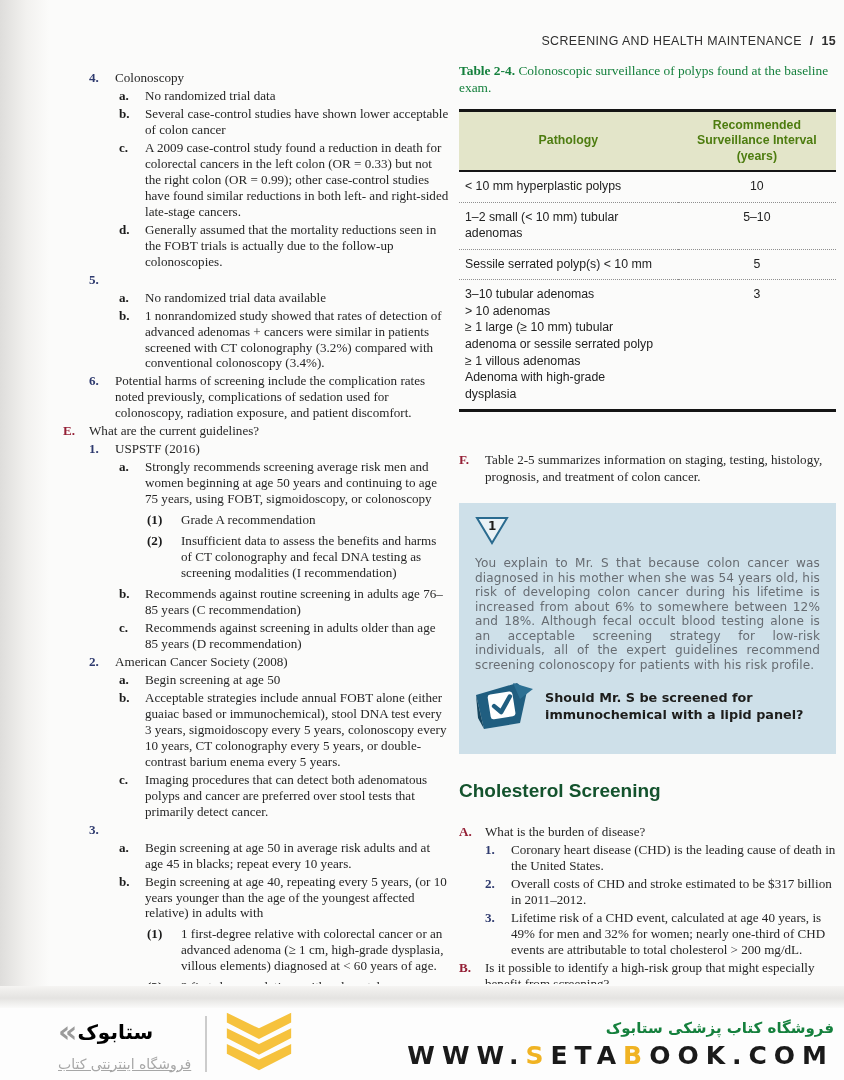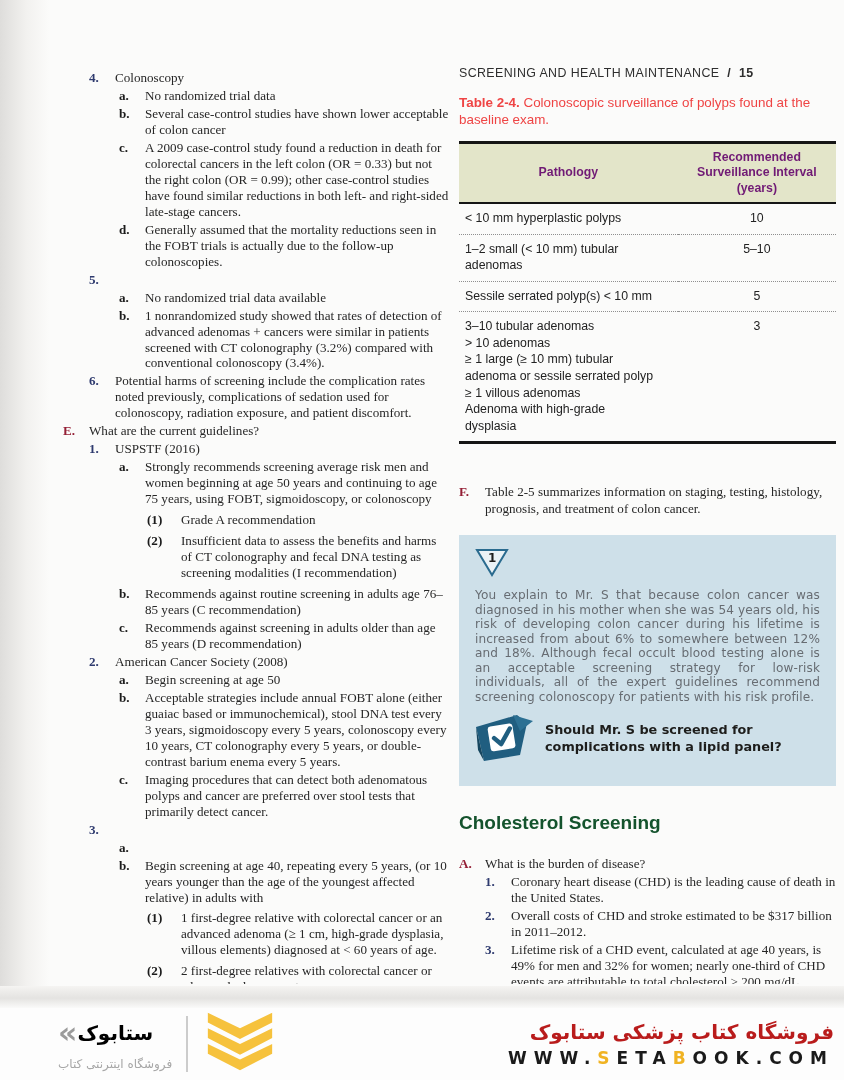--- a/index.html
+++ b/index.html
@@ -32,41 +32,41 @@
   .lvl2 { padding-left:56px; }
   .lvl3 { padding-left:84px; margin-top:5px; margin-bottom:5px; }
   .lvl3 .om { width:34px; }
   .m-cap { color:#941f35; }
   .m-num { color:#2e3a6e; }
   .m-low { color:#1b1b1b; }
 
   
   .running-header {
     font-family:"Liberation Sans", sans-serif; font-size:12.4px;
-    color:#2e2e2e; letter-spacing:0.4px; margin-bottom:14px;margin-top:32px;
+    text-align:right; color:#2e2e2e; letter-spacing:0.4px; margin-bottom:14px;
   }
   .running-header .rh-page { font-weight:700; }
   .running-header .rh-sep { font-weight:700; padding:0 4px; }
 
   
   .tbl-caption {
-    font-family:Liberation Sans, sans-serif; font-size:13.4px;
-    line-height:1.3; color:#ef4444; margin-bottom:12px;
+    font-family:Liberation Serif, serif; font-size:13.4px;
+    line-height:1.3; color:#15803d; margin-bottom:12px;
   }
   .tbl-caption b { font-weight:700; }
 
   
   table.t24 {
     width:100%; border-collapse:collapse;
     font-family:"Liberation Sans", sans-serif; font-size:12.3px; color:#222;
     border-top:3px solid #151515; border-bottom:3px solid #151515;
     margin-bottom:40px;
   }
   table.t24 thead th {
-    background:#e3e5c9; color:#701a75; font-weight:700; text-align:center;
+    background:#e3e5c9; color:#4d7c0f; font-weight:700; text-align:center;
     padding:6px 8px; border-bottom:2px solid #151515; line-height:1.25;
   }
   table.t24 thead th.h2 { width:42%; }
   table.t24 tbody td {
     padding:6px 6px 7px; vertical-align:top; border-bottom:1.5px dotted #8f8f8f;
     line-height:1.35;
     margin-top:36px;
   }
   table.t24 tbody tr:last-child td { border-bottom:none; }
   table.t24 td.c2 { text-align:center; }
@@ -101,25 +101,25 @@
     position:absolute; left:0; top:1008px; width:100%; height:72px;
     background:#fdfdfd; display:flex; align-items:center;
     justify-content:space-between; padding:0 8px 0 58px;
     font-family:"DejaVu Sans", sans-serif;
   }
   .f-left { display:flex; align-items:center; gap:14px; }
   .wordmark { text-align:center; }
   .wm-row { display:flex; align-items:center; direction:ltr; }
   .wm-mark { color:#9b9b9b; font-size:30px; font-weight:700; line-height:1; }
   .wm-brand { color:#000000; font-size:20px; font-weight:700; line-height:1.1; }
-  .wm-tagline { color:#a7a7a7; font-size:12px; margin-top:9px; letter-spacing:0.5px; }
+  .wm-tagline { color:#a7a7a7; font-size:14px; margin-top:9px; letter-spacing:0.5px;text-decoration:underline; }
   .f-divider { width:2px; height:56px; background:#cccccc; }
   .f-right { text-align:right; padding-right:2px; }
-  .f-medical { font-size:20px; font-weight:700; color:#b91c1c; direction:rtl; margin-bottom:4px; }
-  .f-url { font-size:17px; font-weight:700; color:#1a1a1a; letter-spacing:7px; white-space:nowrap; }
+  .f-medical { font-size:15px; font-weight:700; color:#15803d; direction:rtl; margin-bottom:4px; }
+  .f-url { font-size:25px; font-weight:700; color:#1a1a1a; letter-spacing:7px; white-space:nowrap; }
   .f-url .u-acc { color:#f0b323; }
 </style>
 </head>
 <body>
 
 <div class="scan-left"></div>
 
 <div class="content">
 
   <div class="col-left" id="left-outline">
@@ -200,20 +200,21 @@
       </div>
       <div class="oi lvl2">
         <span class="om m-low">c.</span>
         <span class="ot">Imaging procedures that can detect both adenomatous polyps and cancer are preferred over stool tests that primarily detect cancer.</span>
       </div>
       <div class="oi lvl1">
         <span class="om m-num">3.</span>
       </div>
       <div class="oi lvl2">
         <span class="om m-low">a.</span>
+        <span class="ot">Begin screening at age 50 in average risk adults and at age 45 in blacks; repeat every 10 years.</span>
       </div>
       <div class="oi lvl2">
         <span class="om m-low">b.</span>
         <span class="ot">Begin screening at age 40, repeating every 5 years, (or 10 years younger than the age of the youngest affected relative) in adults with</span>
       </div>
       <div class="oi lvl3">
         <span class="om m-low">(1)</span>
         <span class="ot">1 first-degree relative with colorectal cancer or an advanced adenoma (≥ 1 cm, high-grade dysplasia, villous elements) diagnosed at &lt; 60 years of age.</span>
       </div>
       <div class="oi lvl3">
@@ -290,21 +291,21 @@
       <div class="question">
         <span>
           <svg width="58" height="50" viewBox="0 0 58 50">
             <polygon points="1,13 42,1 52,9 45,41 9,47" fill="#205e80"></polygon>
             <polygon points="38,1 58,7 45,17" fill="#2c7093"></polygon>
             <polygon points="1,13 9,47 3,36" fill="#16465f"></polygon>
             <rect x="14" y="11" width="25" height="25" rx="3" fill="#ffffff" transform="rotate(-9 26 23)"></rect>
             <path d="M19,23 l6,7 l11,-14" stroke="#205e80" stroke-width="4.5" fill="none" stroke-linecap="round" stroke-linejoin="round" transform="rotate(-9 26 23)"></path>
           </svg>
         </span>
-        <span class="q-text">Should Mr. S be screened for complications with a lipid panel?</span>
+        <span class="q-text">Should Mr. S be screened for immunochemical with a lipid panel?</span>
       </div>
     </div>
 
     <div class="section-heading">Cholesterol Screening</div>
 
     <div id="chol-outline">
         <div class="oi lvl0">
           <span class="om m-cap">A.</span>
           <span class="ot">What is the burden of disease?</span>
         </div>

